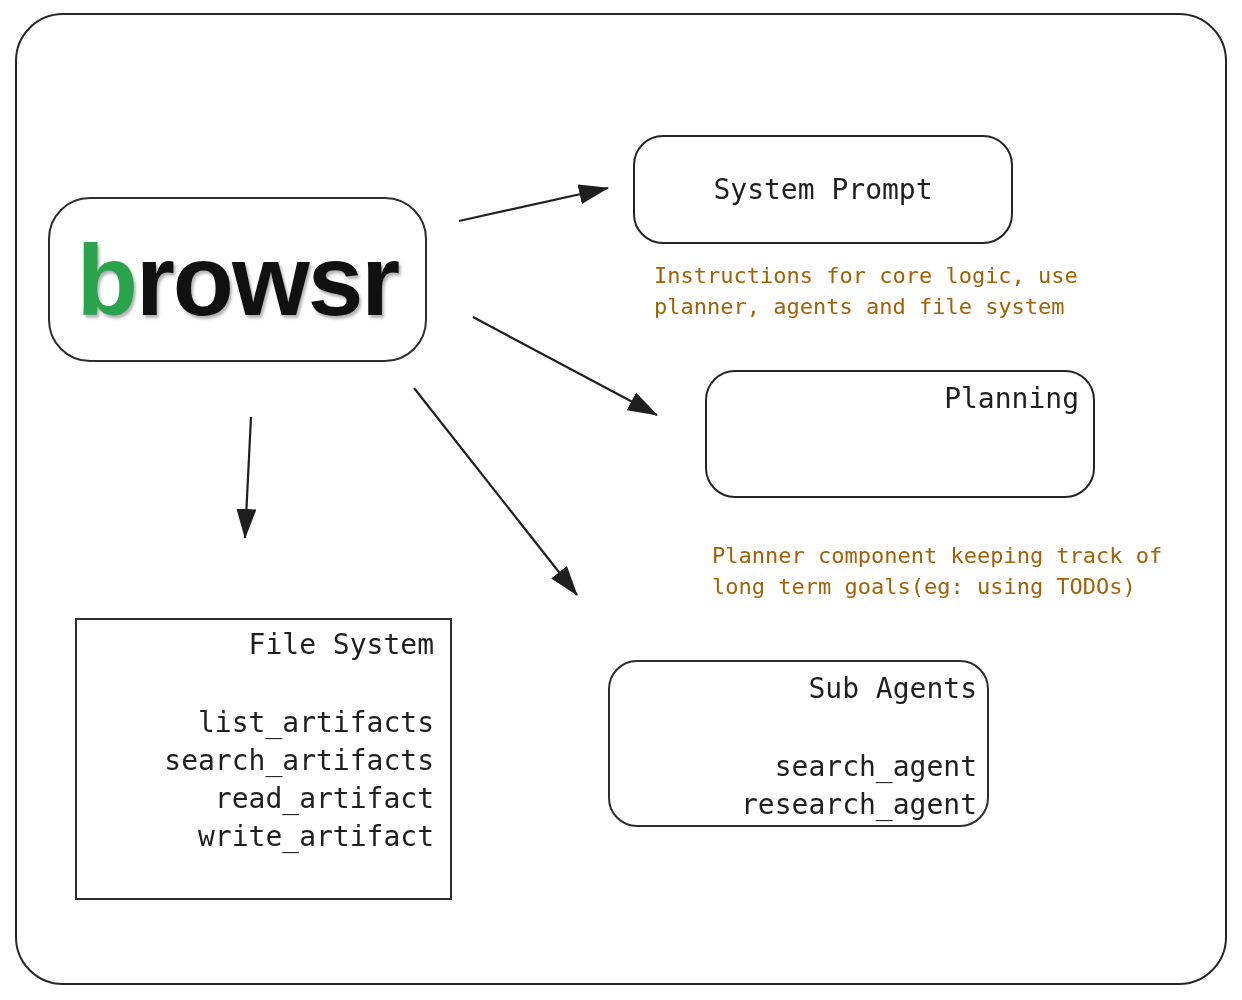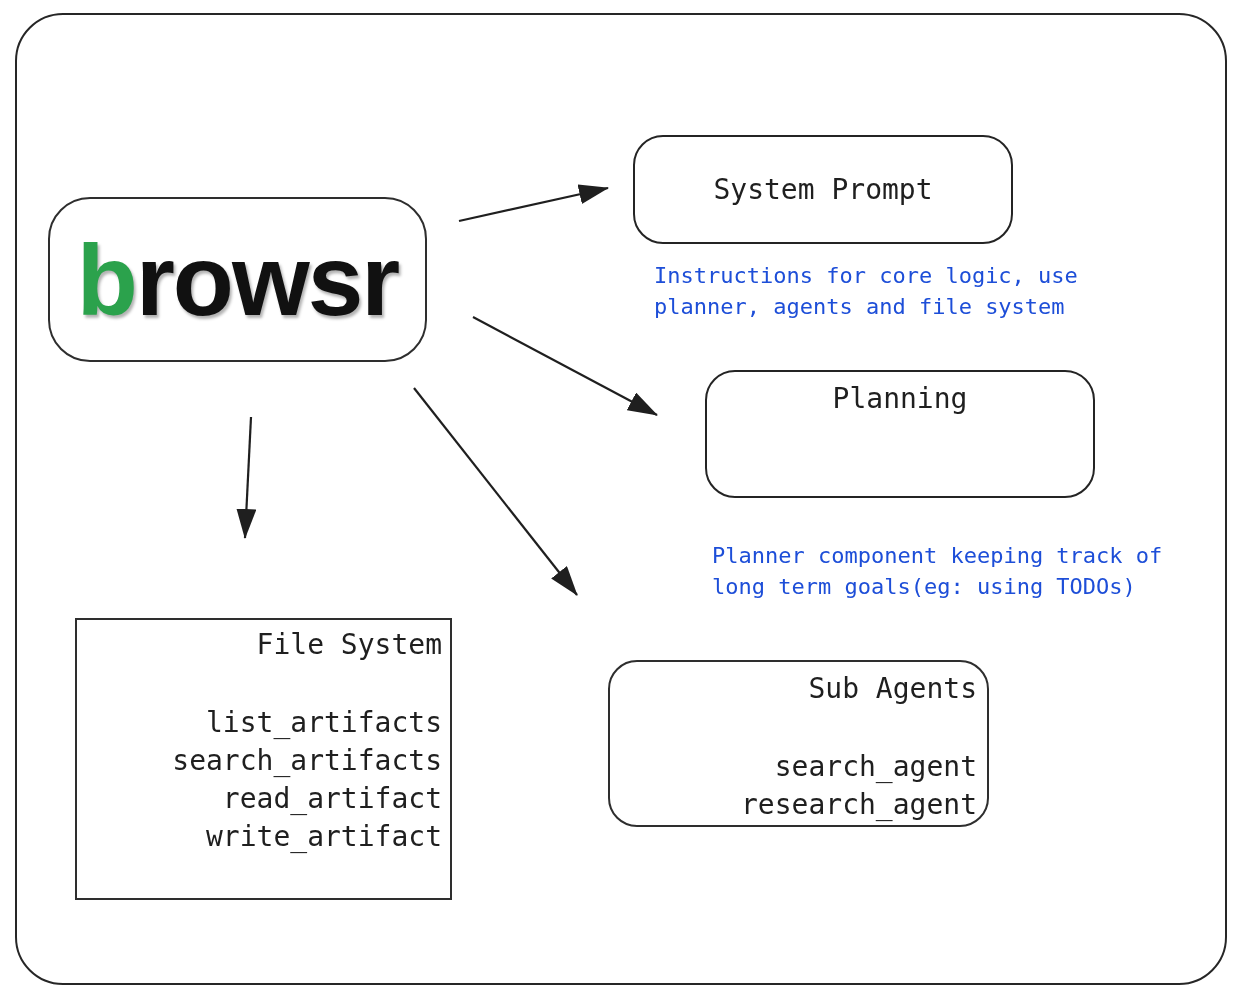--- a/index.html
+++ b/index.html
@@ -79,54 +79,54 @@
     font-size: 28px;
   }
   .planning-box {
     left: 705px;
     top: 370px;
     width: 390px;
     height: 128px;
     display: flex;
     flex-direction: column;
     justify-content: space-between;
-    align-items: center;
+    align-items: flex-end;
     padding: 10px 14px 12px 14px;
     font-size: 28px;
   }
   .square-node {
     border: 2px solid #2e2e2e;
     text-align: right;
     font-size: 28px;
     line-height: 38px;
   }
   .file-system-box {
     left: 75px;
     top: 618px;
     width: 377px;
     height: 282px;
-    padding: 6px 8px;
+    padding: 6px 16px;
   }
   .sub-agents-box {
     left: 608px;
     top: 660px;
     width: 381px;
     height: 167px;
     padding: 8px 10px;
     border-radius: 29px;
   }
   .tool-list {
     margin-top: 40px;
   }
   .caption {
     position: absolute;
     font-size: 22px;
     line-height: 31px;
     white-space: nowrap;
-    color: #1d4ed8;
+    color: #a16207;
   }
   .caption-system-prompt {
     left: 654px;
     top: 260px;
   }
   .caption-planning {
     left: 712px;
     top: 524px;
     margin-top: 16px;
   }

